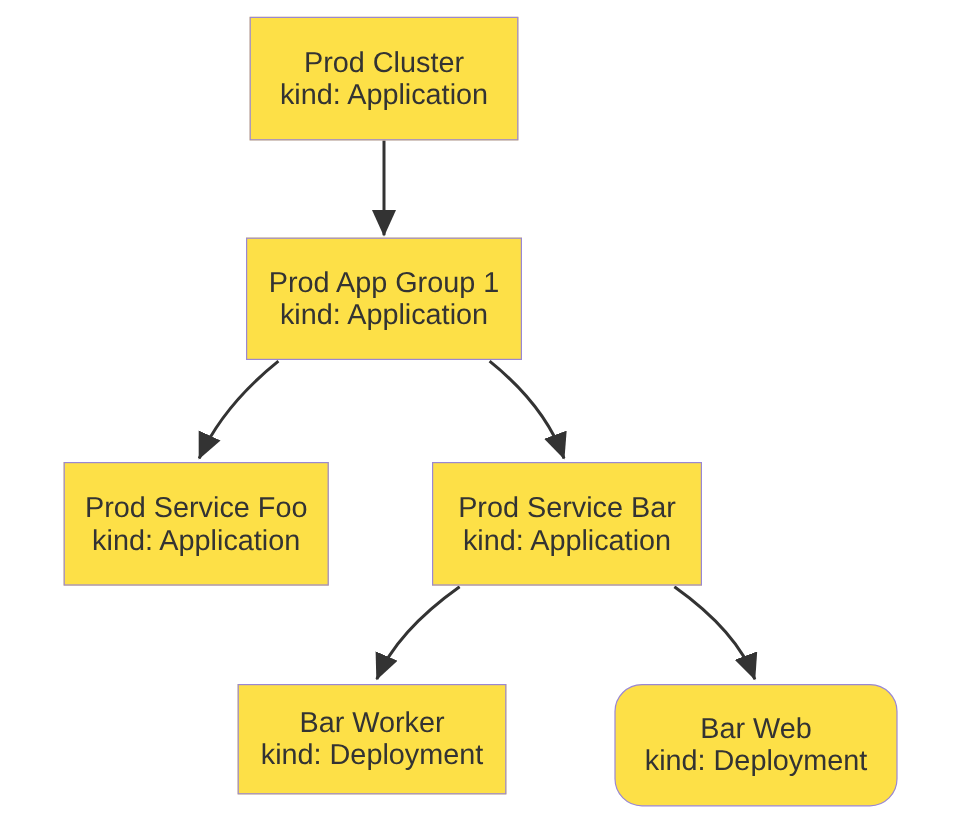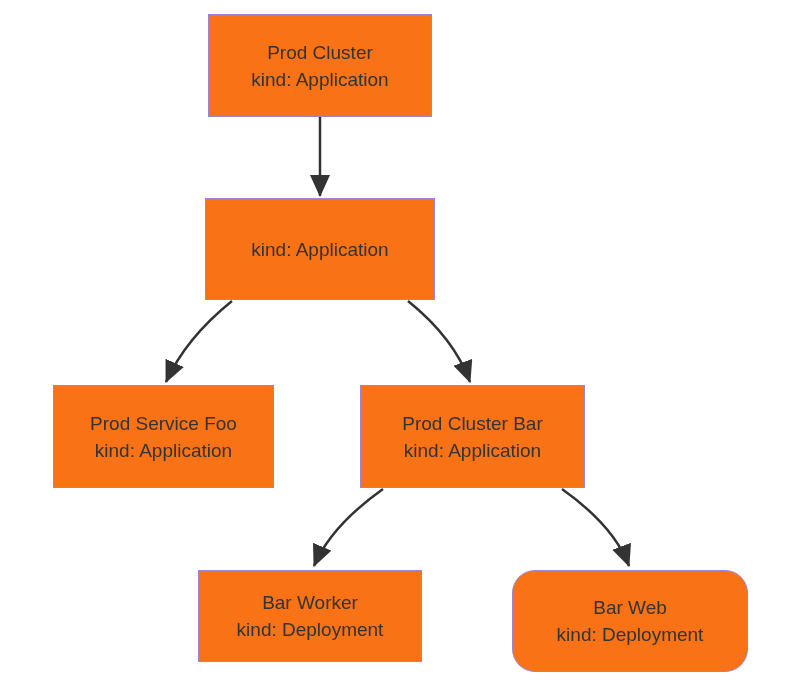--- a/index.html
+++ b/index.html
@@ -24,29 +24,29 @@
     pointer-events: none;
   }
   .edges path.edge {
     fill: none;
     stroke: #333333;
     stroke-width: 2.5px;
   }
   .node {
     position: absolute;
     box-sizing: border-box;
-    background: #f97316;
+    background: #fde047;
     border: 1.5px solid #9987d4;
     color: #333333;
     display: flex;
     flex-direction: column;
     align-items: center;
     justify-content: center;
     text-align: center;
-    font-size: 19px;
+    font-size: 24px;
     line-height: 27px;
   }
   .node .line { white-space: nowrap; }
 
   #node-prod-cluster     { left: 208px; top: 14px;  width: 224px; height: 103px; }
   #node-prod-app-group-1 { left: 205px; top: 198px; width: 230px; height: 102px; }
   #node-prod-service-foo { left: 53px;  top: 385px; width: 221px; height: 103px; align-items: center; }
   #node-prod-service-bar { left: 360px; top: 385px; width: 225px; height: 103px; }
   #node-bar-worker       { left: 198px; top: 570px; width: 224px; height: 92px; }
   #node-bar-web          { left: 512px; top: 570px; width: 236px; height: 102px; border-radius: 23px; }
@@ -68,30 +68,31 @@
     <path class="edge" d="M383,489 Q331,526 314,566" marker-end="url(#arrowhead)"></path>
     <path class="edge" d="M562,489 Q614,526 629,566" marker-end="url(#arrowhead)"></path>
   </svg>
 
   <div class="node" id="node-prod-cluster">
     <span class="line">Prod Cluster</span>
     <span class="line">kind: Application</span>
   </div>
 
   <div class="node" id="node-prod-app-group-1">
+    <span class="line">Prod App Group 1</span>
     <span class="line">kind: Application</span>
   </div>
 
   <div class="node" id="node-prod-service-foo">
     <span class="line">Prod Service Foo</span>
     <span class="line">kind: Application</span>
   </div>
 
   <div class="node" id="node-prod-service-bar">
-    <span class="line">Prod Cluster Bar</span>
+    <span class="line">Prod Service Bar</span>
     <span class="line">kind: Application</span>
   </div>
 
   <div class="node" id="node-bar-worker">
     <span class="line">Bar Worker</span>
     <span class="line">kind: Deployment</span>
   </div>
 
   <div class="node" id="node-bar-web">
     <span class="line">Bar Web</span>

